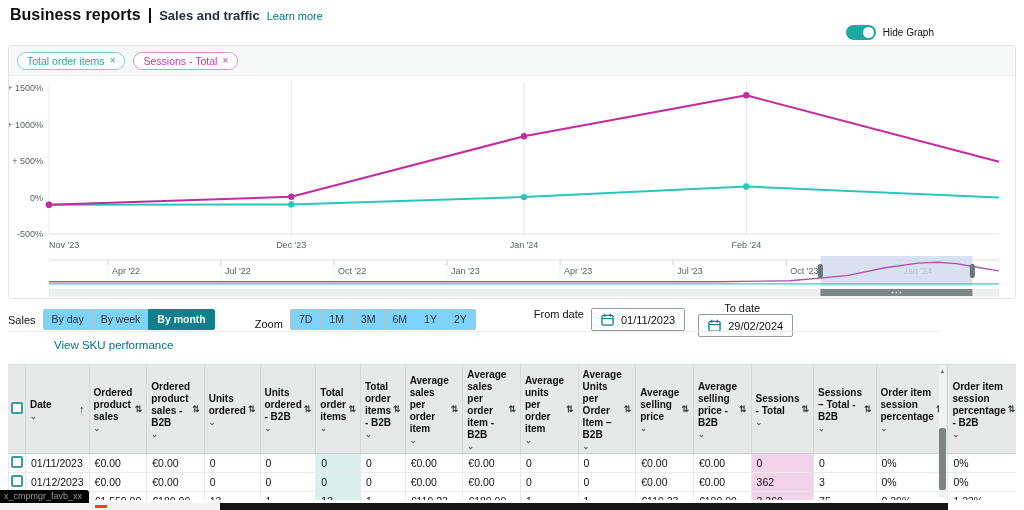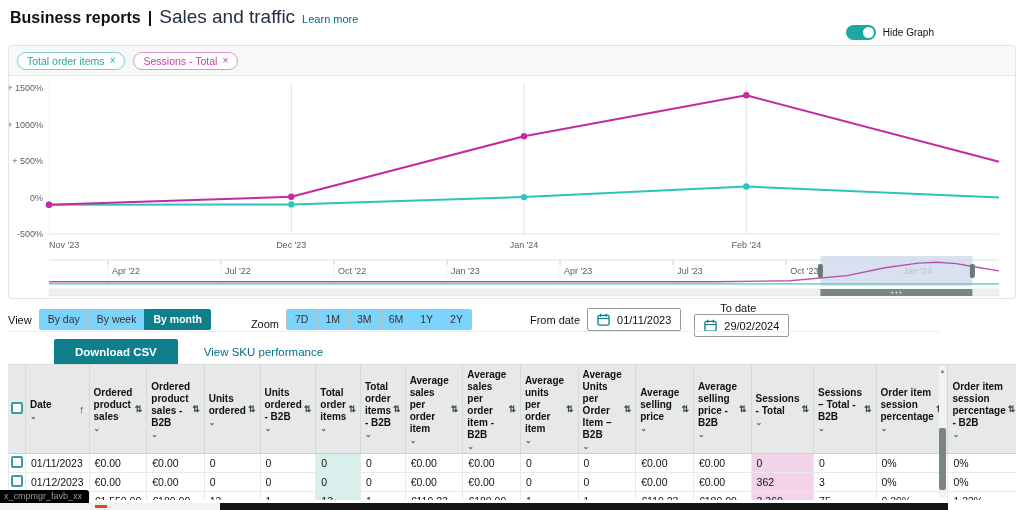--- a/index.html
+++ b/index.html
@@ -4,21 +4,21 @@
 <style>
   * { box-sizing: border-box; margin: 0; padding: 0; }
   html,body { width:1024px; height:510px; overflow:hidden; background:#fff;
     font-family:"Liberation Sans", sans-serif; color:#0f1111; }
   .page { position:relative; width:948px; height:510px; }
 
   
   .hdr { position:absolute; top:6px; left:10px; display:flex; align-items:baseline; gap:7px; }
   .hdr .ttl { font-size:16px; font-weight:700; }
   .hdr .sep { font-size:16px; font-weight:700; }
-  .hdr .sub { font-size:19px; color:#232f3e; }
+  .hdr .sub { font-size:13px; color:#232f3e;font-weight:bold; }
   .hdr .lm  { font-size:11px; color:#007185; cursor:pointer; }
   .toggle-wrap { position:absolute; top:25px; right:14px; display:flex; align-items:center; gap:7px; }
   .toggle { width:30px; height:15px; border-radius:9px; background:#1fa7a3; position:relative; cursor:pointer; }
   .toggle .knob { position:absolute; top:2px; right:2px; width:11px; height:11px; border-radius:50%; background:#fff; }
   .toggle-lbl { font-size:10px; color:#111; }
 
   
   .panel { position:absolute; left:8px; top:45px; width:1008px; height:254px;
     border:1px solid #e3e5e5; border-radius:3px; background:#fff; }
   .chips { height:30px; display:flex; align-items:center; gap:8px; padding:0 8px; background:#f7f8f8;
@@ -35,21 +35,21 @@
   
   .controls { position:absolute; top:302px; left:8px; right:8px; display:flex; align-items:center; font-size:11px; }
   .ctl-lbl { font-size:11px; color:#0f1111; margin-right:7px; }
   .seg { display:inline-flex; }
   .seg .sbtn { border:1px solid #b8bfbf; background:#7dd3fc; color:#333; font-family:"Liberation Sans",sans-serif;
     font-size:10.5px; padding:4px 8px; margin-left:-1px; cursor:pointer; line-height:1; }
   .seg .sbtn:first-child { margin-left:0; border-radius:2px 0 0 2px; }
   .seg .sbtn:last-child { border-radius:0 2px 2px 0; }
   .seg .sbtn.active { background:#0e7f8b; border-color:#0e7f8b; color:#fff; font-weight:700; }
   .zoom-group { margin-left:40px; display:flex; align-items:flex-end; }
-  .date-group { margin-left:58px; display:flex; align-items:center; }
+  .date-group { margin-left:58px; display:flex; }
   .date-group2 { margin-left:13px; display:flex; align-items:center;flex-direction:column; }
   .datebox { display:flex; align-items:center; gap:7px; border:1px solid #949b9b; border-radius:2px;
     background:#fff; padding:4px 9px; cursor:text; }
   .datebox .dtxt { font-size:11px; color:#0f1111; }
 
   
   .actions { position:absolute; top:331px; left:8px; right:8px; border-top:1px solid #ececec;
     padding:7px 0 0 46px; display:flex; align-items:center; gap:26px; }
   .btn-csv { background:#0e7f8b; color:#fff; border:1px solid #0e7f8b; border-radius:2px;
     font-family:"Liberation Sans",sans-serif; font-size:11.5px; font-weight:700; padding:6px 20px; cursor:pointer; }
@@ -175,21 +175,21 @@
         <rect x="811.4000000000001" y="35" width="151.9999999999999" height="7" fill="#7b8786"></rect>
         <circle cx="883.4000000000001" cy="38.5" r="0.9" fill="#e6e9e9"></circle>
         <circle cx="887.4000000000001" cy="38.5" r="0.9" fill="#e6e9e9"></circle>
         <circle cx="891.4000000000001" cy="38.5" r="0.9" fill="#e6e9e9"></circle>
         <rect x="808.9000000000001" y="10" width="5" height="14" rx="2" fill="#6c7778"></rect>
         <rect x="960.9" y="10" width="5" height="14" rx="2" fill="#6c7778"></rect>
       </svg>
   </div>
 
   <div class="controls">
-    <span class="ctl-lbl">View</span>
+    <span class="ctl-lbl">Sales</span>
     <span class="seg">
       <button class="sbtn">By day</button>
       <button class="sbtn">By week</button>
       <button class="sbtn active">By month</button>
     </span>
     <span class="zoom-group">
       <span class="ctl-lbl">Zoom</span>
       <span class="seg">
         <button class="sbtn">7D</button>
         <button class="sbtn">1M</button>
@@ -219,21 +219,20 @@
             <line x1="4" y1="0.8" x2="4" y2="4" stroke="#0e7f8b" stroke-width="1.4"></line>
             <line x1="10" y1="0.8" x2="10" y2="4" stroke="#0e7f8b" stroke-width="1.4"></line>
             <line x1="1" y1="6" x2="13" y2="6" stroke="#0e7f8b" stroke-width="1.2"></line>
           </svg>
         <span class="dtxt">29/02/2024</span>
       </span>
     </span>
   </div>
 
   <div class="actions">
-    <button class="btn-csv">Download CSV</button>
     <a class="link-sku">View SKU performance</a>
   </div>
 
   <div class="table-wrap">
     <table id="data-table">
         <tbody>
           <tr>
             <th class="cbcol" style="width:28px"><span class="cb"></span></th>
             <th style="width:60px">
               <div class="hcell">

